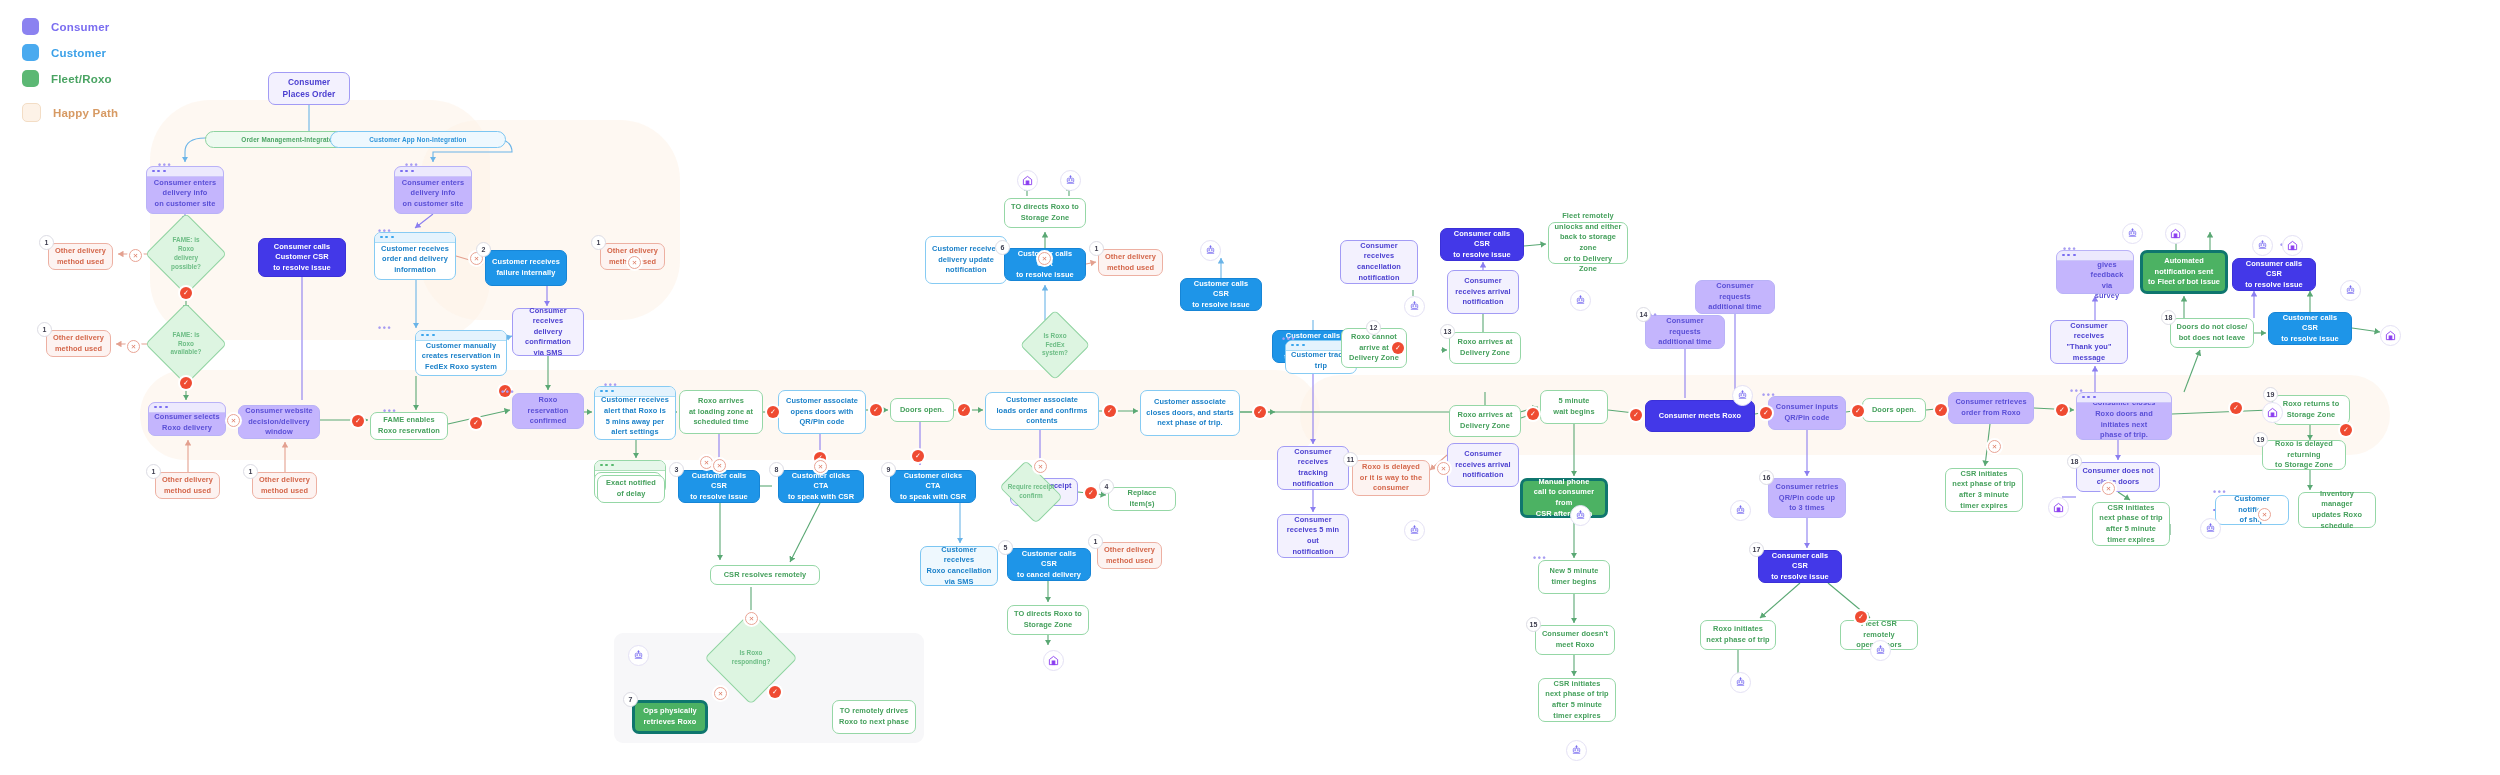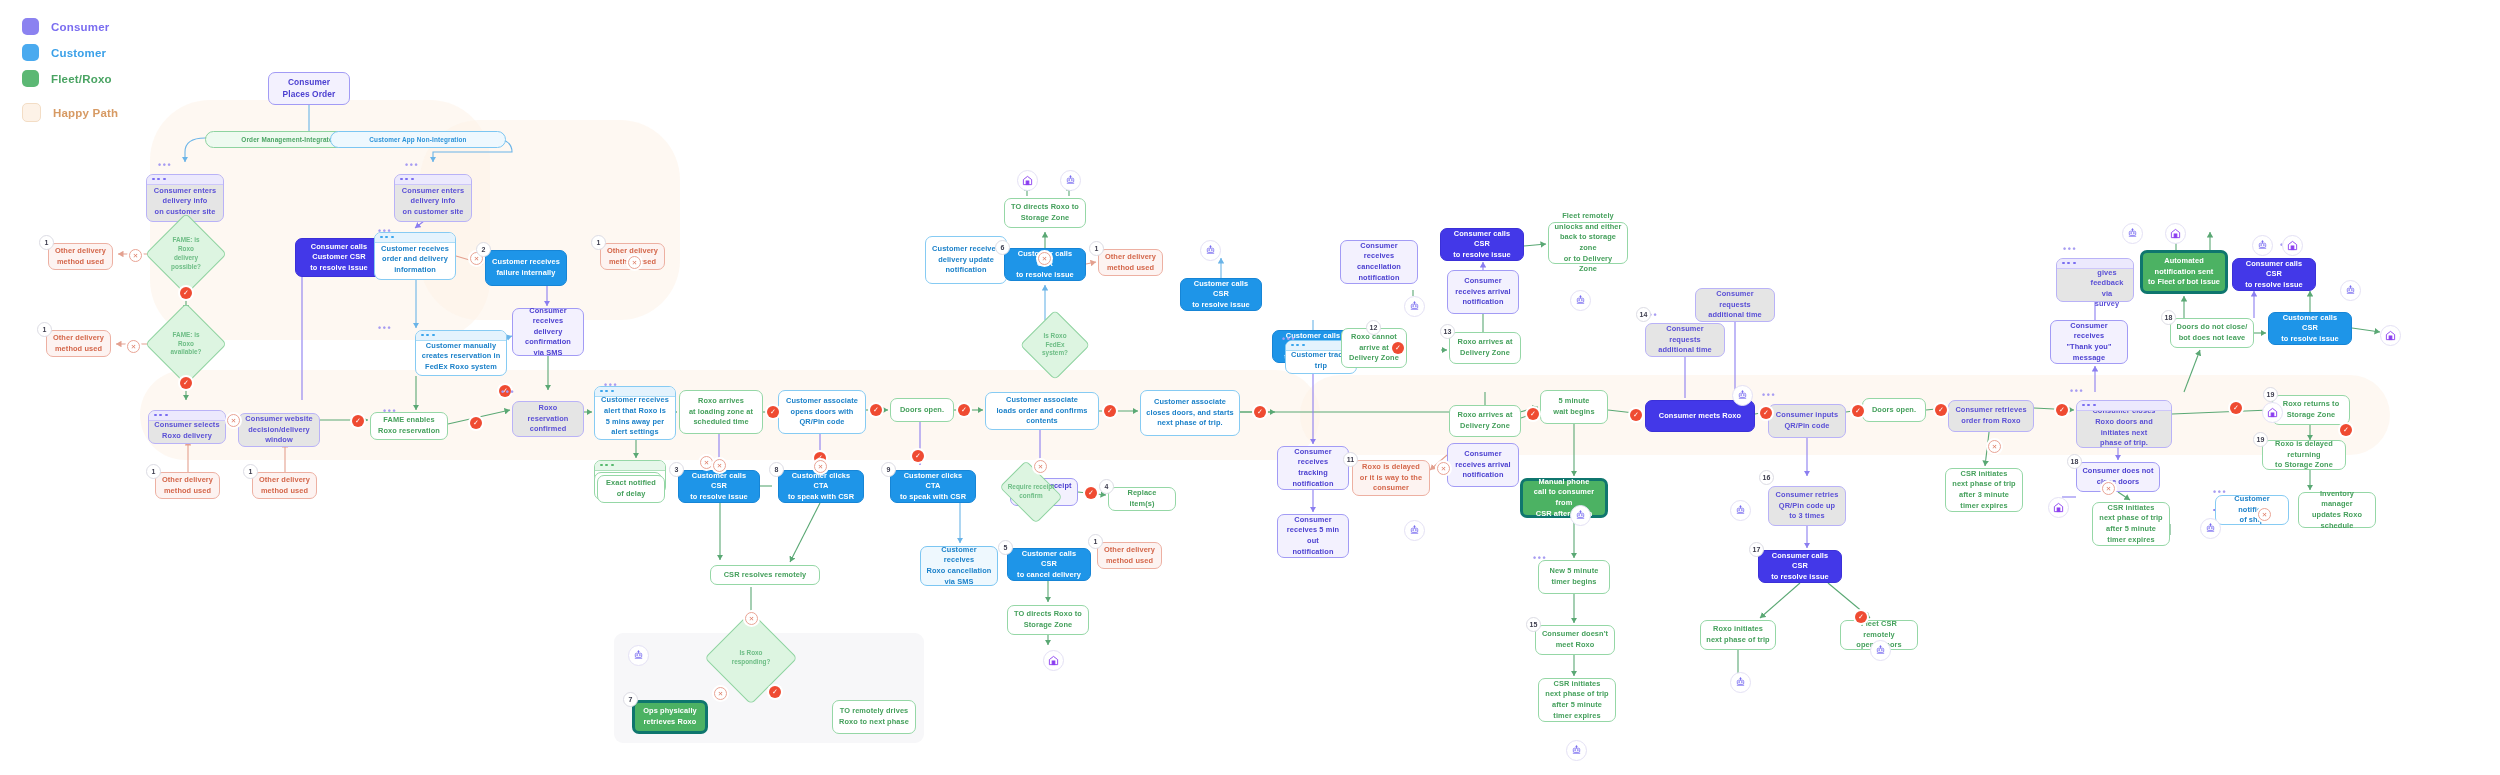--- a/index.html
+++ b/index.html
@@ -17,21 +17,21 @@
   
   .node{position:absolute;box-sizing:border-box;border-radius:7px;
         display:flex;align-items:center;justify-content:center;text-align:center;
         font-size:7.4px;font-weight:700;line-height:1.42;padding:4px 5px;
         letter-spacing:.1px;}
   .node .txt{white-space:pre-line;}
 
   
   .v-consumer-solid{background:#4338e8;border:1px solid #3b30d8;color:#fff;}
   .v-consumer-light{background:#f3f1fe;border:1.4px solid #a29bf5;color:#4b3fd0;}
-  .v-consumer-ghost{background:#e5e5e5;border:1.4px solid #b9b2f7;color:#5a4fd6;margin-top:8px;}
+  .v-consumer-ghost{background:#c4b5fd;border:1.4px solid #b9b2f7;color:#5a4fd6;}
   .v-customer-solid{background:#1e95e8;border:1px solid #1685d6;color:#fff;}
   .v-customer-light{background:#eef8fe;border:1.4px solid #7cc6f2;color:#1b81c9;}
   .v-customer-ghost{background:#ffffff;border:1.4px solid #86cbf3;color:#1b81c9;}
   .v-fleet-solid{background:#4cb263;border:3px solid #0f766e;color:#fff;}
   .v-fleet-ghost{background:#ffffff;border:1.4px solid #95d7a6;color:#45a05c;}
   .v-fail{background:#fdf3f1;border:1.4px solid #edb0a2;color:#d4674b;}
 
   
   .win{padding-top:11px;}
   .win::before{content:"";position:absolute;left:0;top:0;right:0;height:9px;
@@ -296,21 +296,21 @@
       <div class="node v-fail" style="left: 1098px; top: 249px; width: 65px; height: 27px;">
         <span class="txt">Other delivery
 method used</span>
       </div>
       <div class="num" style="left: 1089px; top: 241px;">1</div>
       <div class="node v-fail" style="left: 1097px; top: 542px; width: 65px; height: 27px;">
         <span class="txt">Other delivery
 method used</span>
       </div>
       <div class="num" style="left: 1088px; top: 534px;">1</div>
-      <div class="node v-consumer-solid" style="left: 258px; top: 238px; width: 88px; height: 39px; margin-left: 37px;">
+      <div class="node v-consumer-solid" style="left: 258px; top: 238px; width: 88px; height: 39px;">
         <span class="txt">Consumer calls
 Customer CSR
 to resolve issue</span>
       </div>
       <div class="node v-consumer-ghost win" style="left: 148px; top: 402px; width: 78px; height: 34px;">
         <span class="dots">
           <i></i>
           <i></i>
           <i></i>
         </span>

